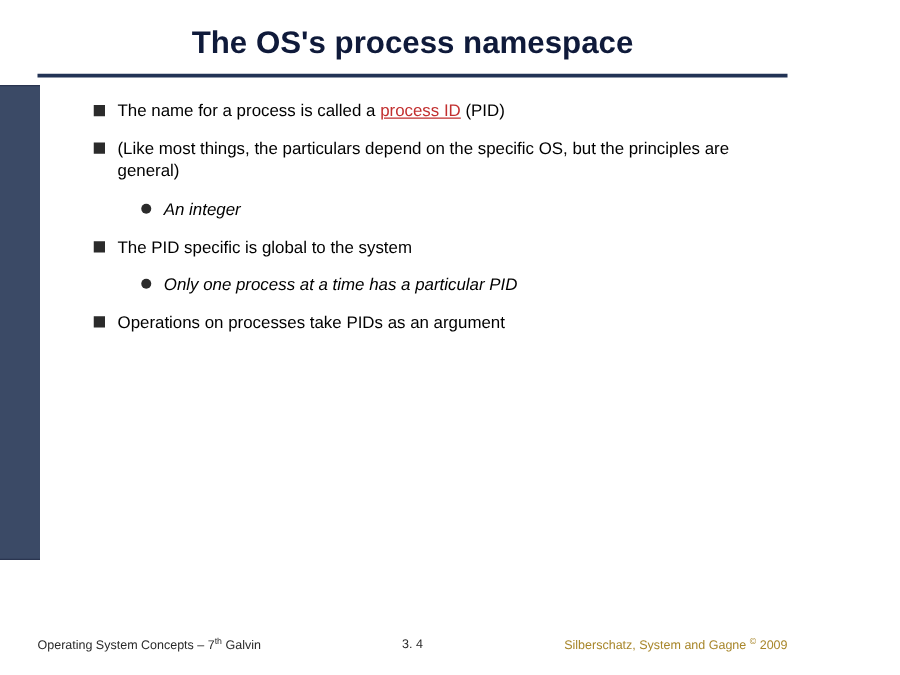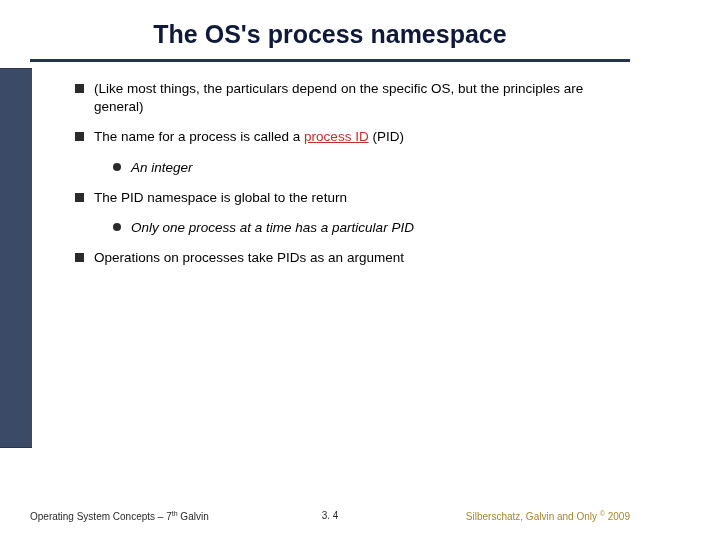--- a/index.html
+++ b/index.html
@@ -83,53 +83,53 @@
 <div class="slide">
   <div class="left-bar"></div>
 
   <div class="title">The OS's process namespace</div>
   <hr class="rule">
 
   <div class="content">
 
     <div class="lvl1">
       <span class="sq"></span>
-      <div>(Like most things, the particulars depend on the specific OS, but the principles are general)</div>
+      <div>
+        <span>The name for a process is called a </span><span class="highlight">process ID</span><span> (PID)</span>
+      </div>
     </div>
 
     <div class="lvl1">
       <span class="sq"></span>
-      <div>
-        <span>The name for a process is called a </span><span class="highlight">process ID</span><span> (PID)</span>
-      </div>
+      <div>(Like most things, the particulars depend on the specific OS, but the principles are general)</div>
     </div>
     <div class="lvl2">
       <span class="dot"></span>
       <div>An integer</div>
     </div>
 
     <div class="lvl1">
       <span class="sq"></span>
-      <div>The PID namespace is global to the return</div>
+      <div>The PID specific is global to the system</div>
     </div>
     <div class="lvl2">
       <span class="dot"></span>
       <div>Only one process at a time has a particular PID</div>
     </div>
 
 
     <div class="lvl1">
       <span class="sq"></span>
       <div>Operations on processes take PIDs as an argument</div>
     </div>
 
   </div>
 
   <div class="footer">
     <span class="left">
       <span>Operating System Concepts – 7</span><sup>th</sup><span> Galvin</span>
     </span>
     <span class="center">3. 4</span>
     <span class="right">
-      <span>Silberschatz, Galvin and Only </span><sup>©</sup><span> 2009</span>
+      <span>Silberschatz, System and Gagne </span><sup>©</sup><span> 2009</span>
     </span>
   </div>
 </div>
 
 </body></html>

